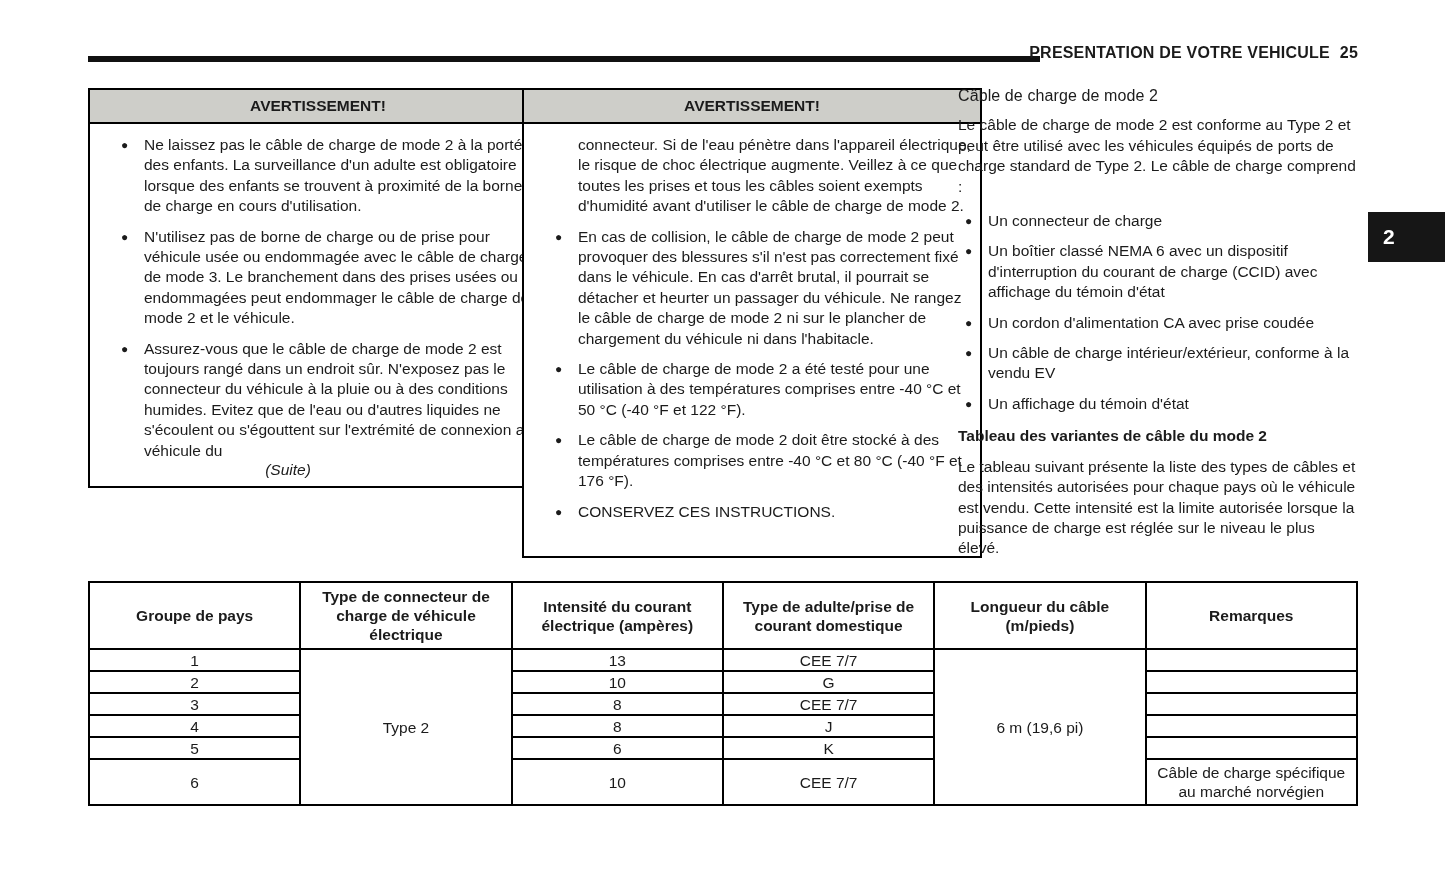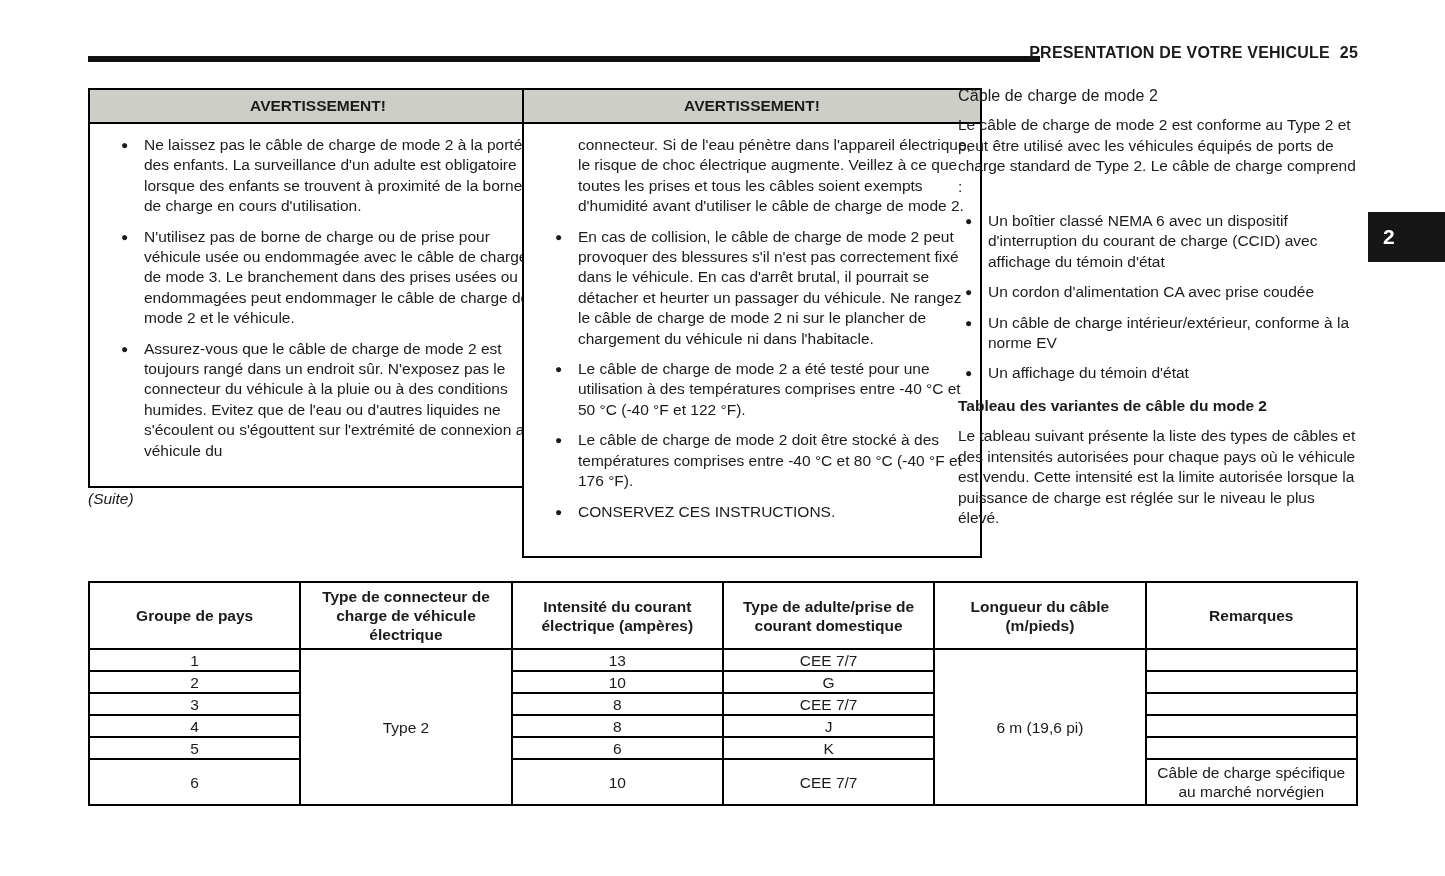--- a/index.html
+++ b/index.html
@@ -52,22 +52,22 @@
     position:relative; padding-left:30px; margin-bottom:10px;
   }
   ul.bullets li:last-child { margin-bottom:0; }
   ul.bullets li::before {
     content:"●"; position:absolute; left:7px; top:0;
     font-size:12px;
   }
   .continuation-para { padding-left:30px; margin-bottom:10px; }
 
   .suite-note {
-    position:absolute; left:88px; top:490px; width:400px;
-    text-align:left; font-style:italic; font-size:15.5px;
+    position:absolute; left:88px; top:461px; width:400px;
+    text-align:center; font-style:italic; font-size:15.5px;
   }
 
   
   .right-col {
     position:absolute; left:958px; top:86px; width:402px;
     font-size:15.5px; line-height:20.4px;
   }
   .right-col h1 {
     font-size:16px; font-weight:normal; letter-spacing:0.1px;
     margin-bottom:9px;
@@ -126,23 +126,24 @@
       <li>Le câble de charge de mode 2 doit être stocké à des températures comprises entre -40 °C et 80 °C (-40 °F et 176 °F).</li>
       <li>CONSERVEZ CES INSTRUCTIONS.</li>
     </ul>
   </div>
 </div>
 
 <div class="right-col">
   <h1>Câble de charge de mode 2</h1>
   <p>Le câble de charge de mode 2 est conforme au Type 2 et peut être utilisé avec les véhicules équipés de ports de charge standard de Type 2. Le câble de charge comprend :</p>
   <ul class="bullets">
+    <li>Un connecteur de charge</li>
     <li>Un boîtier classé NEMA 6 avec un dispositif d'interruption du courant de charge (CCID) avec affichage du témoin d'état</li>
     <li>Un cordon d'alimentation CA avec prise coudée</li>
-    <li>Un câble de charge intérieur/extérieur, conforme à la norme EV</li>
+    <li>Un câble de charge intérieur/extérieur, conforme à la vendu EV</li>
     <li>Un affichage du témoin d'état</li>
   </ul>
   <div class="subhead">Tableau des variantes de câble du mode 2</div>
   <p>Le tableau suivant présente la liste des types de câbles et des intensités autorisées pour chaque pays où le véhicule est vendu. Cette intensité est la limite autorisée lorsque la puissance de charge est réglée sur le niveau le plus élevé.</p>
 </div>
 
 <table class="country-table">
   <colgroup>
     <col style="width:16.666%">
       <col style="width:16.666%">

